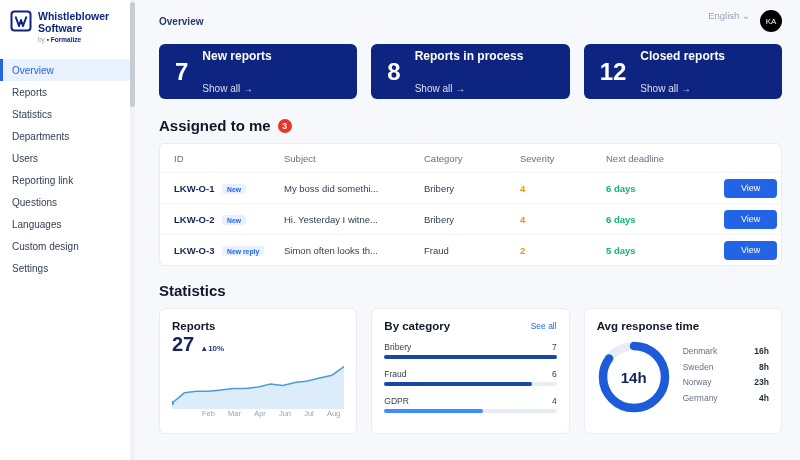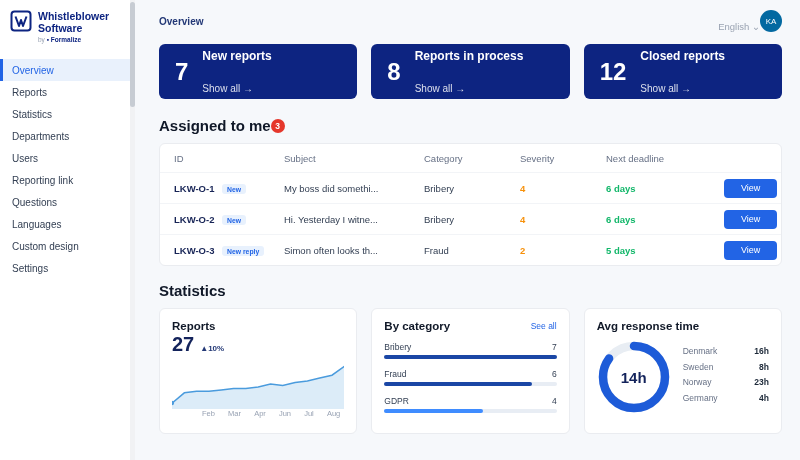--- a/index.html
+++ b/index.html
@@ -16,31 +16,31 @@
   .nav{margin-top:8px}
   .nav-item{font-size:10px;color:#344054;padding:5.5px 12px;cursor:pointer}
   .nav-item.active{background:#e9f1fc;color:#2264e5;border-left:3px solid #2264e5;padding-left:9px}
   .scroll-strip{position:absolute;top:0;right:0;width:5px;height:100%;background:#f1f2f4}
   .scroll-thumb{position:absolute;top:2px;right:0;width:5px;height:105px;background:#c7ccd3;border-radius:3px}
 
   
   main{flex:1;padding:10px 18px 0 24px;overflow:hidden}
   .topbar{display:flex;justify-content:space-between;align-items:center;margin-bottom:12px}
   .crumb{font-size:10px;color:#233876;font-weight:bold}
-  .top-right{display:flex;align-items:flex-end;}
+  .top-right{display:flex;align-items:flex-start;gap:10px}
   .lang{font-size:9.5px;color:#9aa3b2;cursor:pointer}
-  .avatar{width:22px;height:22px;border-radius:50%;background:#0369a1;color:#fff;font-size:8px;font-weight:normal;display:flex;align-items:center;justify-content:center;cursor:pointer}
+  .avatar{width:22px;height:22px;border-radius:50%;background:#000000;color:#fff;font-size:8px;font-weight:normal;display:flex;align-items:center;justify-content:center;cursor:pointer}
 
   .stat-row{display:grid;grid-template-columns:1fr 1fr 1fr;gap:14px}
   .stat-card{background:#0d2481;border-radius:6px;padding:10px 16px;display:flex;align-items:center;gap:14px;color:#fff;cursor:pointer;height:55px}
   .stat-num{font-size:24px;font-weight:bold}
   .stat-label{font-size:12px;font-weight:bold}
   .stat-link{font-size:10px;opacity:.85;margin-top:20px;cursor:pointer}
 
-  .section-head{display:flex;align-items:center;margin:18px 0 9px}
+  .section-head{display:flex;align-items:center;gap:7px;margin:18px 0 9px}
   .section-head h2,.stats-title{font-size:15px;color:#101828}
   .badge-red{width:14px;height:14px;border-radius:50%;background:#e5372b;color:#fff;font-size:8.5px;font-weight:bold;display:flex;align-items:center;justify-content:center}
 
   .table-card{background:#fff;border:1px solid #eaecf0;border-radius:6px}
   .trow{display:grid;grid-template-columns:110px 140px 96px 86px 118px 1fr;align-items:center;padding:0 14px;min-height:31px;border-top:1px solid #f2f4f7;font-size:9.5px;color:#344054}
   .trow.thead{border-top:none;color:#667085;min-height:28px}
   .rid{font-weight:bold;color:#172456}
   .tag{background:#e8f1fd;color:#2264e5;font-size:6.8px;font-weight:bold;padding:1.5px 5px;border-radius:3px;margin-left:5px}
   .sev{color:#f79009;font-weight:bold}
   .dead{color:#12b76a;font-weight:bold}

